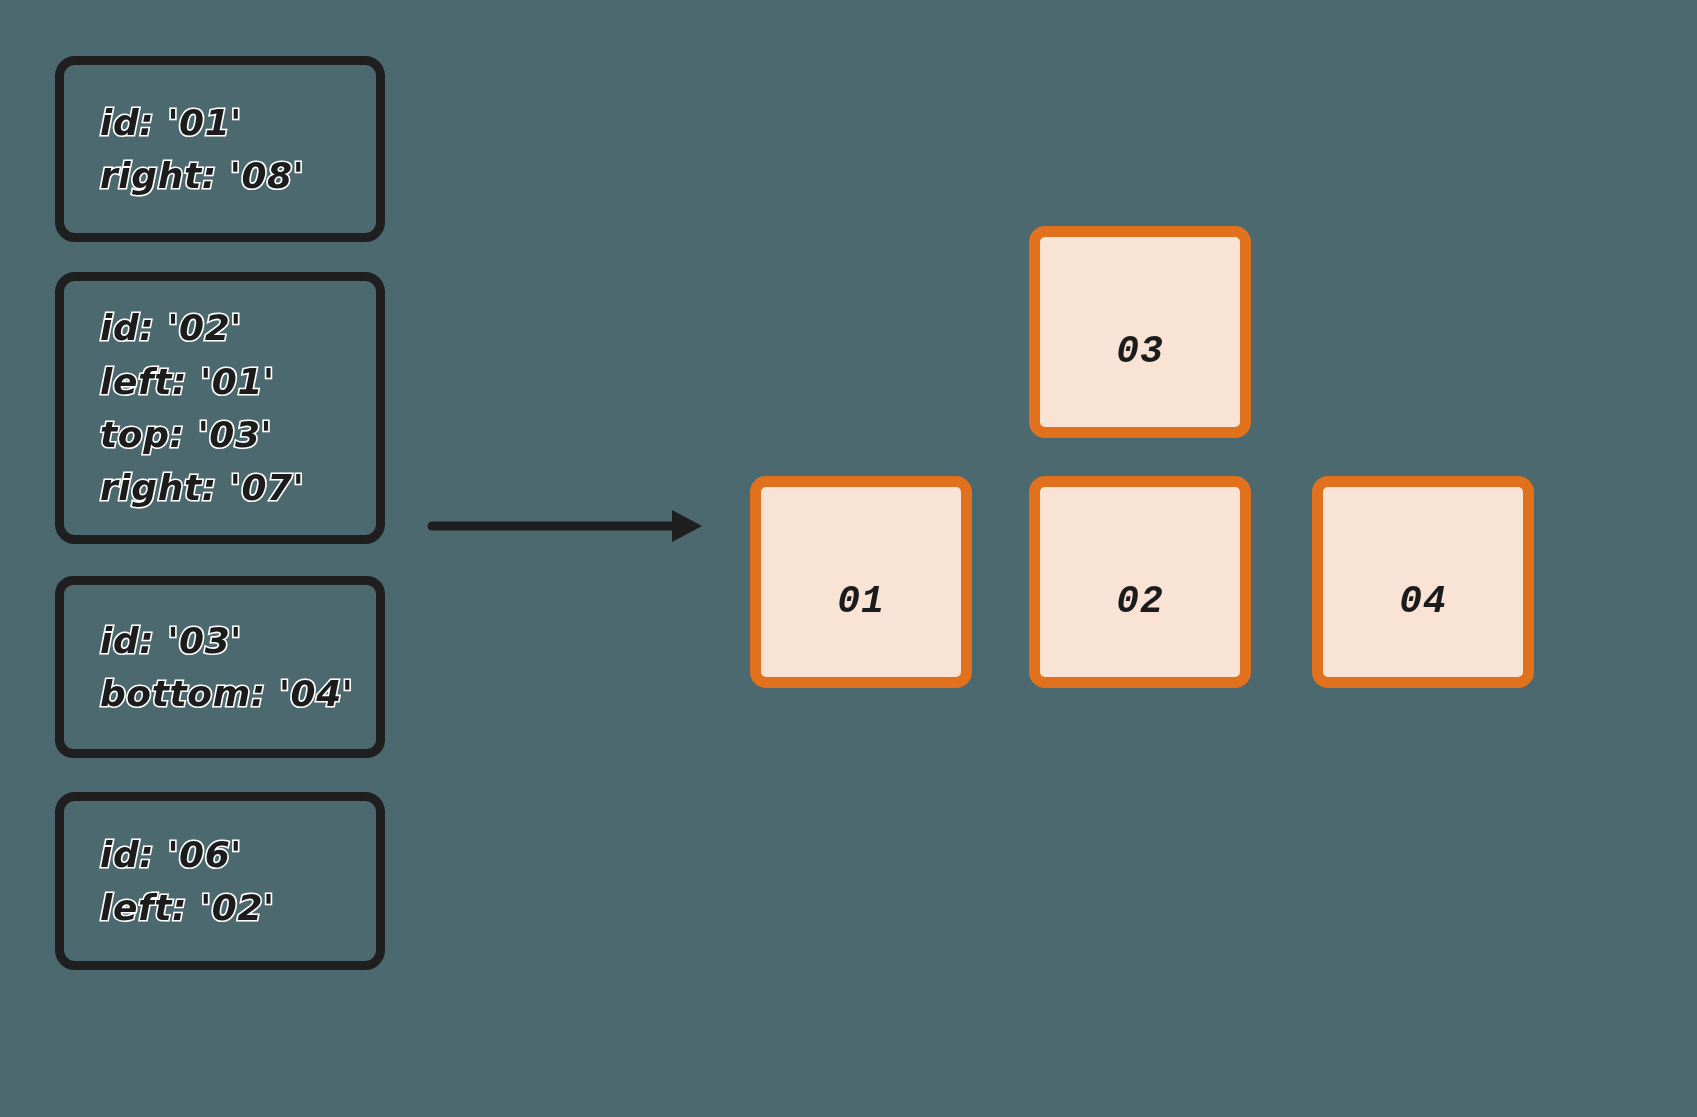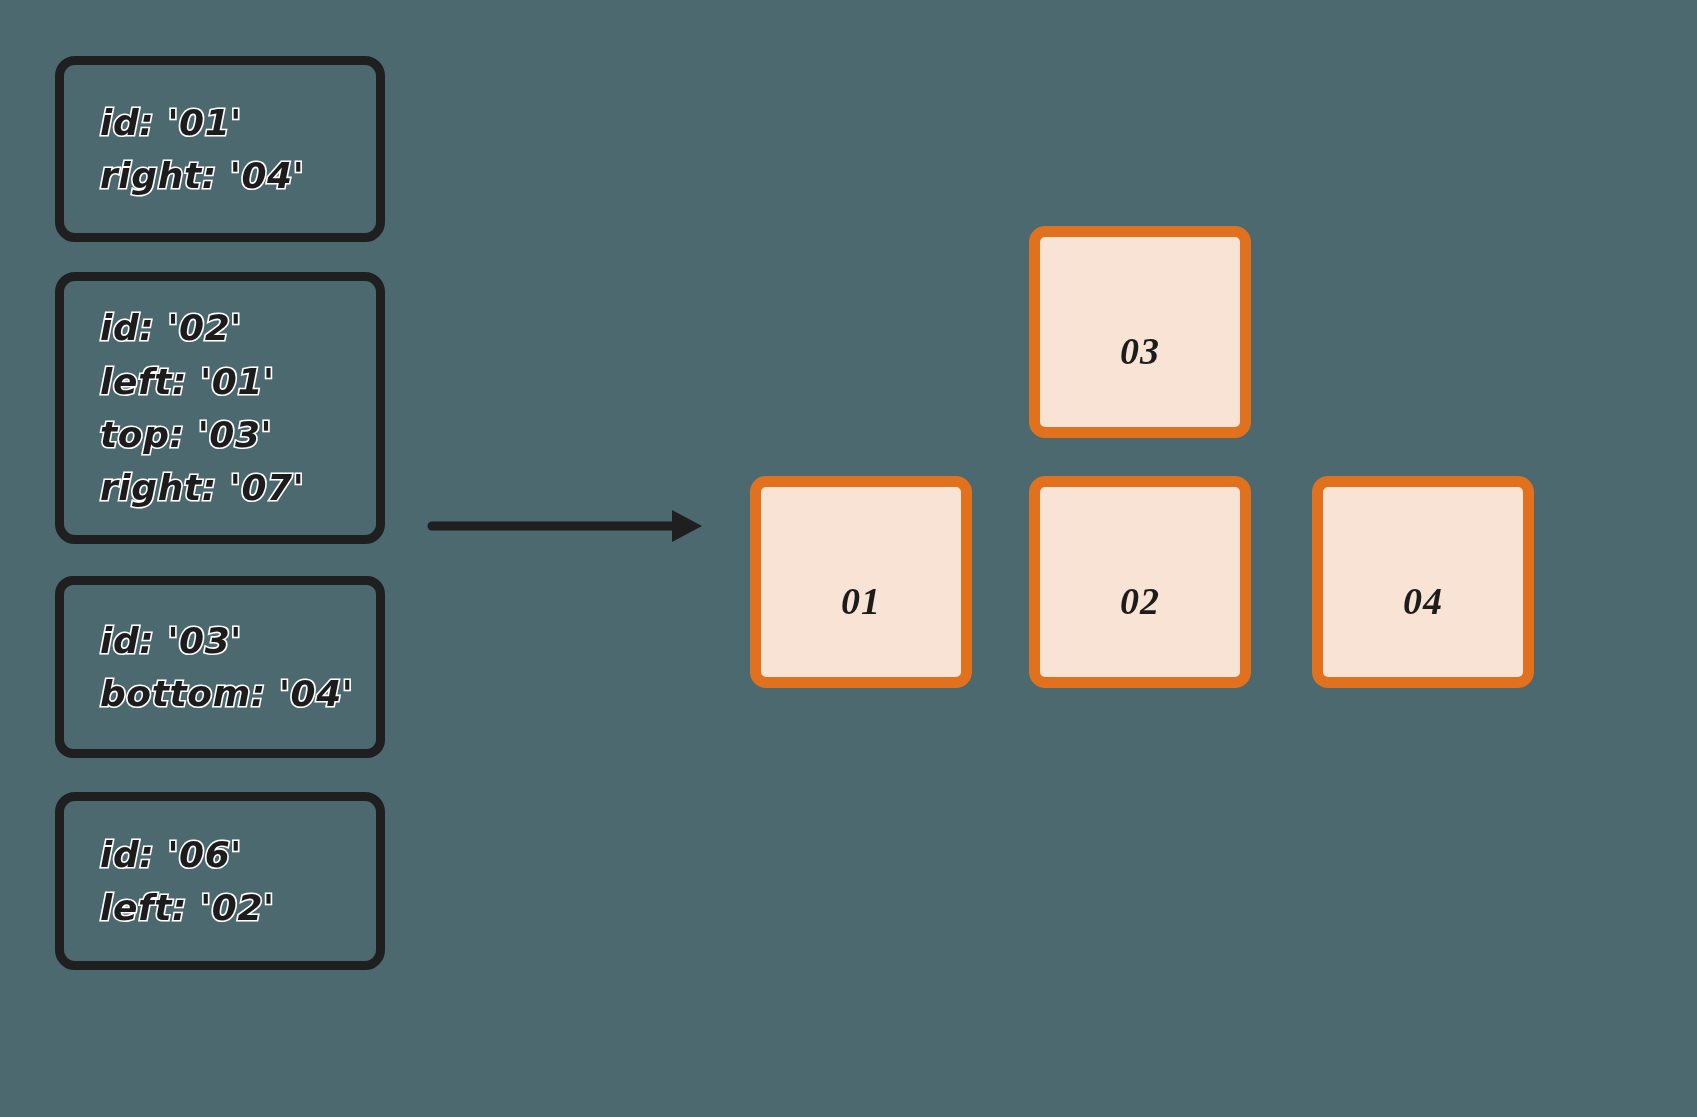--- a/index.html
+++ b/index.html
@@ -70,21 +70,21 @@
     position: absolute;
     border: 11px solid #e2711d;
     border-radius: 16px;
     background: #f9e3d5;
     display: flex;
     align-items: flex-end;
     justify-content: center;
   }
 
   .tile-label {
-    font-family: Liberation Serif, serif;
+    font-family: Liberation Mono, monospace;
     font-weight: 700;
     font-style: italic;
     font-size: 38px;
     color: #1c1c1c;
     letter-spacing: 1px;
     -webkit-text-stroke: 2.6px #f9e3d5;
     paint-order: stroke fill;
     margin-bottom: 54px;
   }
 
@@ -93,21 +93,21 @@
   #tile-03 { left: 1029px; top: 226px; width: 222px; height: 212px; }
   #tile-04 { left: 1292px; top: 476px; width: 222px; height: 212px; margin-left: 20px; }
 </style>
 </head>
 <body>
 
 <div id="canvas">
 
   <div class="spec-box" id="spec-0">
     <div class="spec-line">id: '01'</div>
-    <div class="spec-line">right: '04'</div>
+    <div class="spec-line">right: '08'</div>
   </div>
 
   <div class="spec-box" id="spec-1">
     <div class="spec-line">id: '02'</div>
     <div class="spec-line">left: '01'</div>
     <div class="spec-line">top: '03'</div>
     <div class="spec-line">right: '07'</div>
   </div>
 
   <div class="spec-box" id="spec-2">

